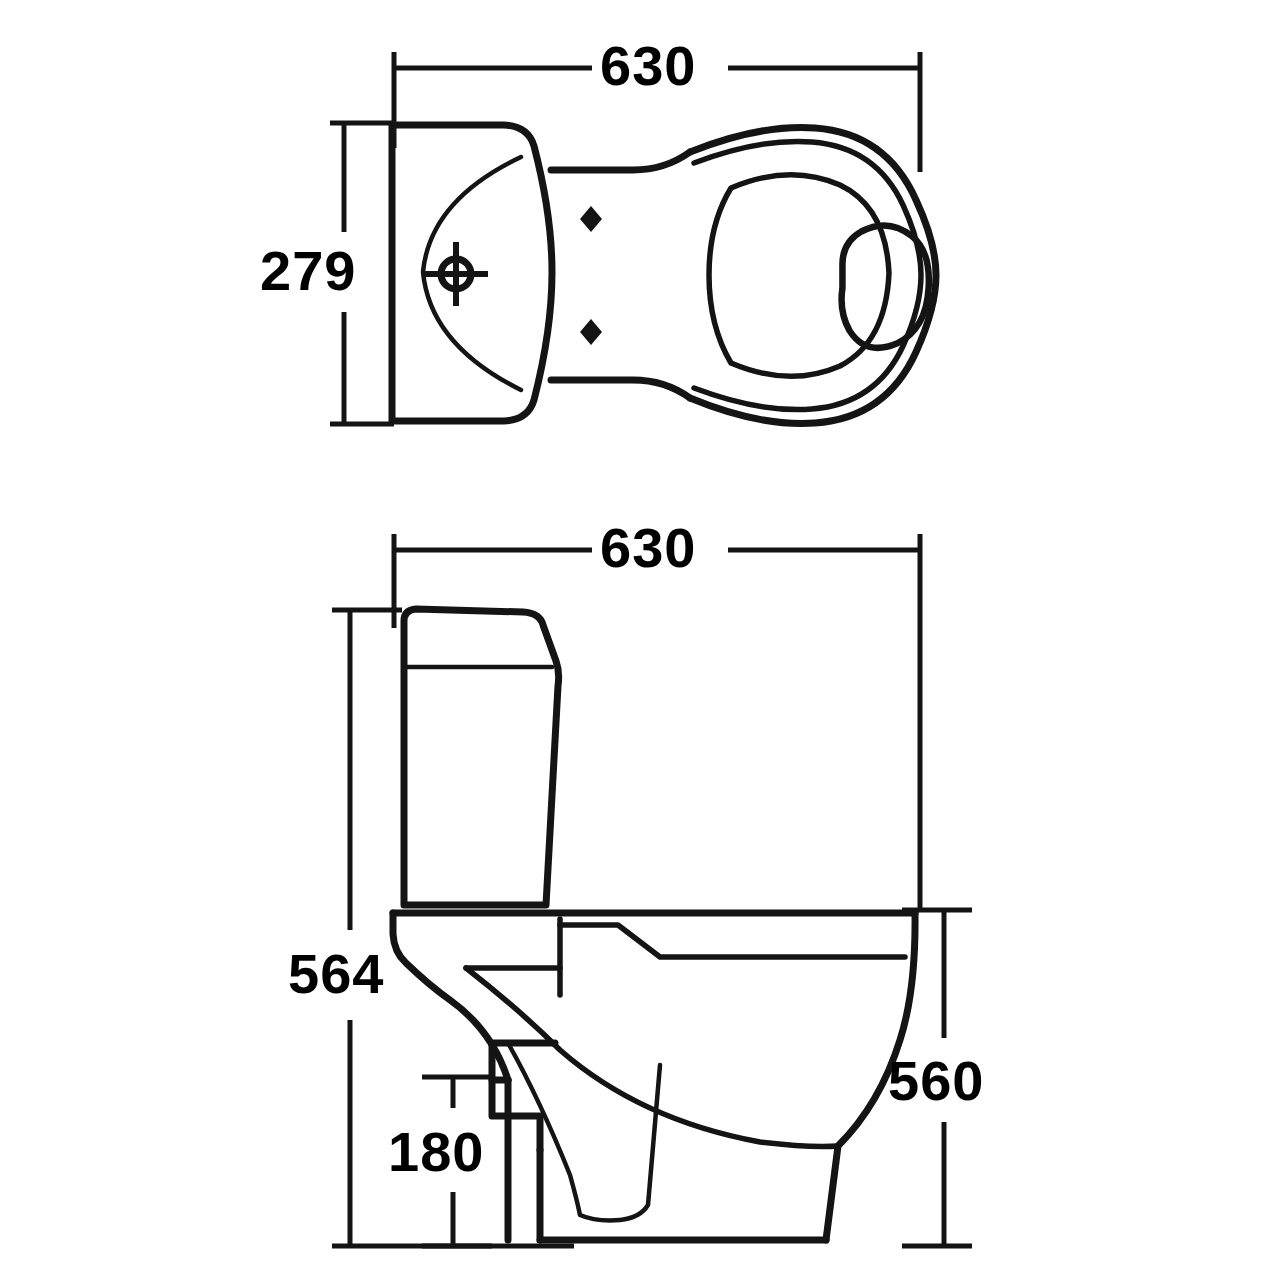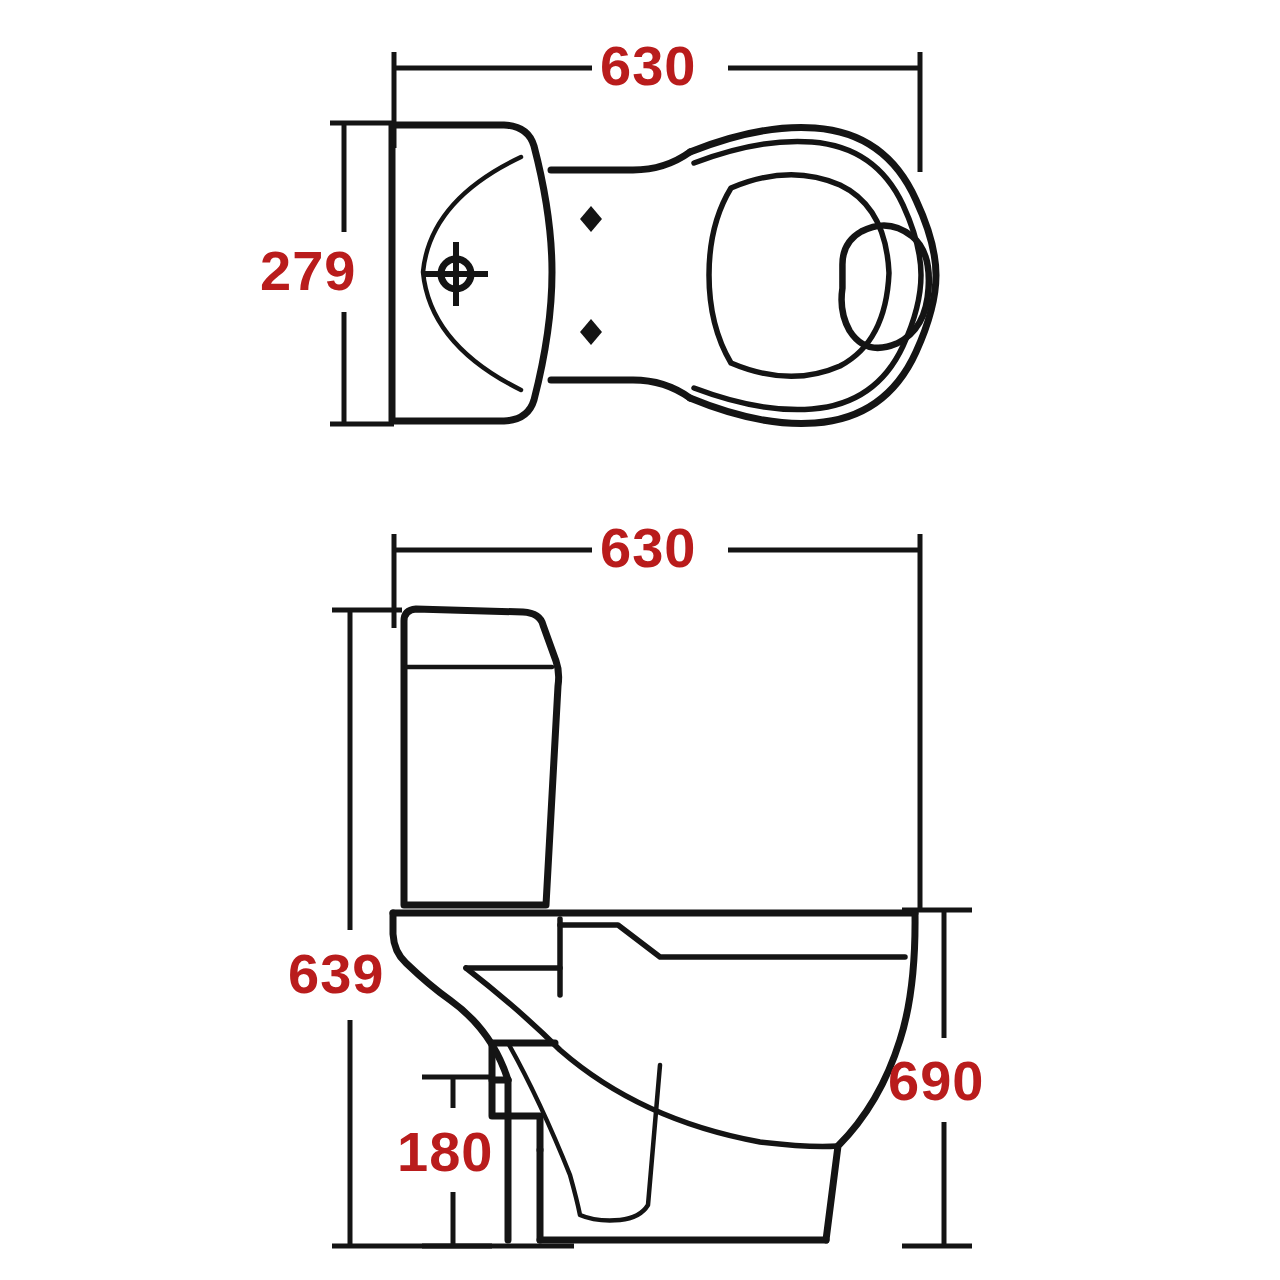--- a/index.html
+++ b/index.html
@@ -26,21 +26,21 @@
     width: 1280px;
     height: 1280px;
     display: block;
   }
   .dim-label {
     position: absolute;
     font-family: "Liberation Sans", sans-serif;
     font-weight: bold;
     font-size: 56px;
     line-height: 1;
-    color: #b91c1c;
+    color: #000000;
     letter-spacing: 1px;
     white-space: nowrap;
     user-select: none;
   }
   
   .outline-heavy {
     fill: none;
     stroke: #141414;
     stroke-width: 7;
     stroke-linejoin: round;
@@ -260,19 +260,19 @@
     </g>
 
   </svg>
 
   <div class="dim-label" style="left:600px; top:38px;">630</div>
 
   <div class="dim-label" style="left:260px; top:243px;">279</div>
 
   <div class="dim-label" style="left:600px; top:520px;">630</div>
 
-  <div class="dim-label" style="left:288px; top:946px;">639</div>
-
-  <div class="dim-label" style="left:397px; top:1124px;">180</div>
-
-  <div class="dim-label" style="left:888px; top:1053px;">690</div>
+  <div class="dim-label" style="left:288px; top:946px;">564</div>
+
+  <div class="dim-label" style="left:388px; top:1124px;">180</div>
+
+  <div class="dim-label" style="left:888px; top:1053px;">560</div>
 
 </div>
 
 </body></html>

